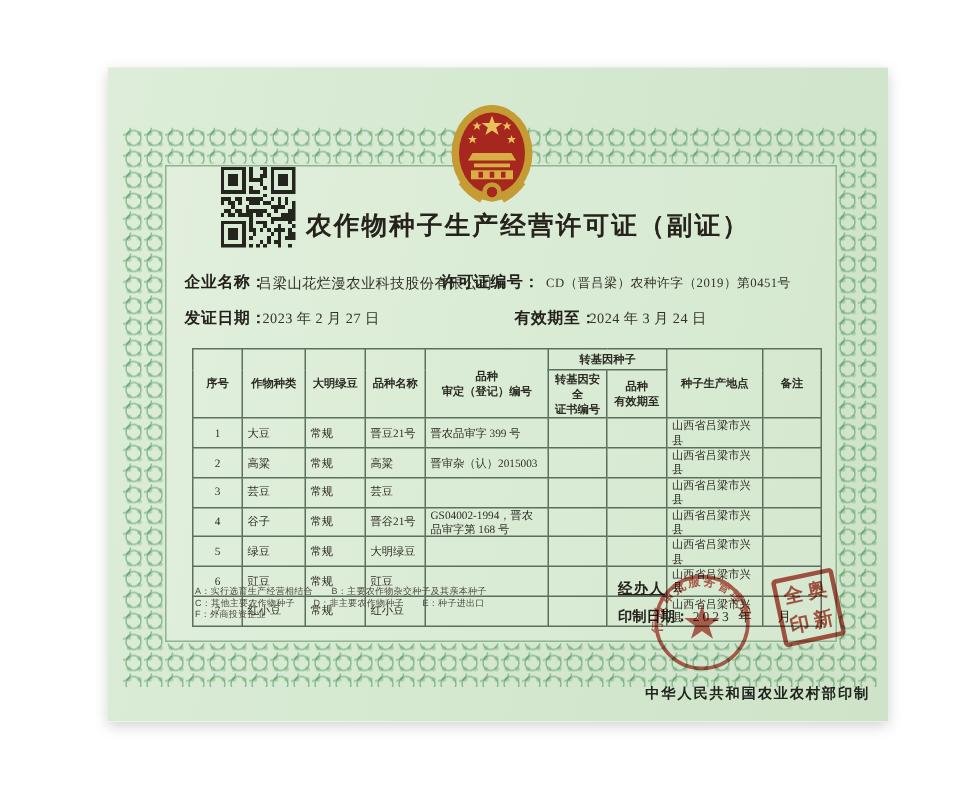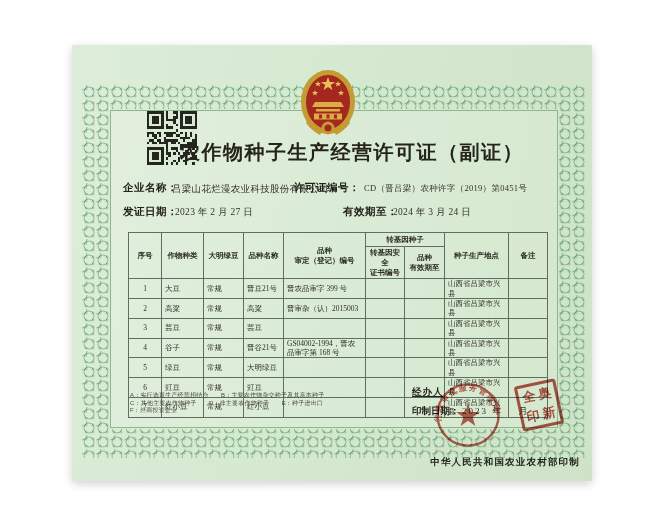--- a/index.html
+++ b/index.html
@@ -28,21 +28,21 @@
   }
   .inner{
     position:absolute;left:38px;top:65px;right:34px;bottom:53px;
     background:linear-gradient(100deg,#e1efdc 0%,#d9ebd4 60%,#d5e8cf 100%);
     border:1px solid #8fb490;
   }
   .emblem{position:absolute;left:226px;top:24px;width:60px;height:70px;}
   .qr{position:absolute;left:75px;top:66px;width:50px;height:54px;}
   .title{
     position:absolute;top:94px;left:40px;right:0;text-align:center;
-    font-weight:bold;font-size:20px;letter-spacing:1.5px;color:#26231d;
+    font-weight:bold;font-size:17px;letter-spacing:1.5px;color:#26231d;
   }
   .lbl{position:absolute;font-weight:bold;font-size:10.5px;color:#23211b;letter-spacing:.5px;}
   .val{position:absolute;font-size:9.5px;color:#33312a;letter-spacing:.3px;white-space:nowrap;}
   .tablewrap{position:absolute;left:56px;top:187px;width:419px;}
   table{width:100%;border-collapse:collapse;table-layout:fixed;}
   th,td{border:1px solid #5d6f5e;font-family:"Liberation Serif","DejaVu Serif",serif;}
   th{font-weight:bold;font-size:7.5px;color:#2c2b24;padding:1px 1px;line-height:1.3;white-space:pre-line;text-align:center;}
   td{font-size:7.5px;color:#302e27;padding:0 3px;height:13px;line-height:1.25;vertical-align:middle;}
   td.c0{text-align:center;padding:0;}
   .notes{position:absolute;left:58px;top:347px;font-family:"Liberation Sans","DejaVu Sans",sans-serif;

